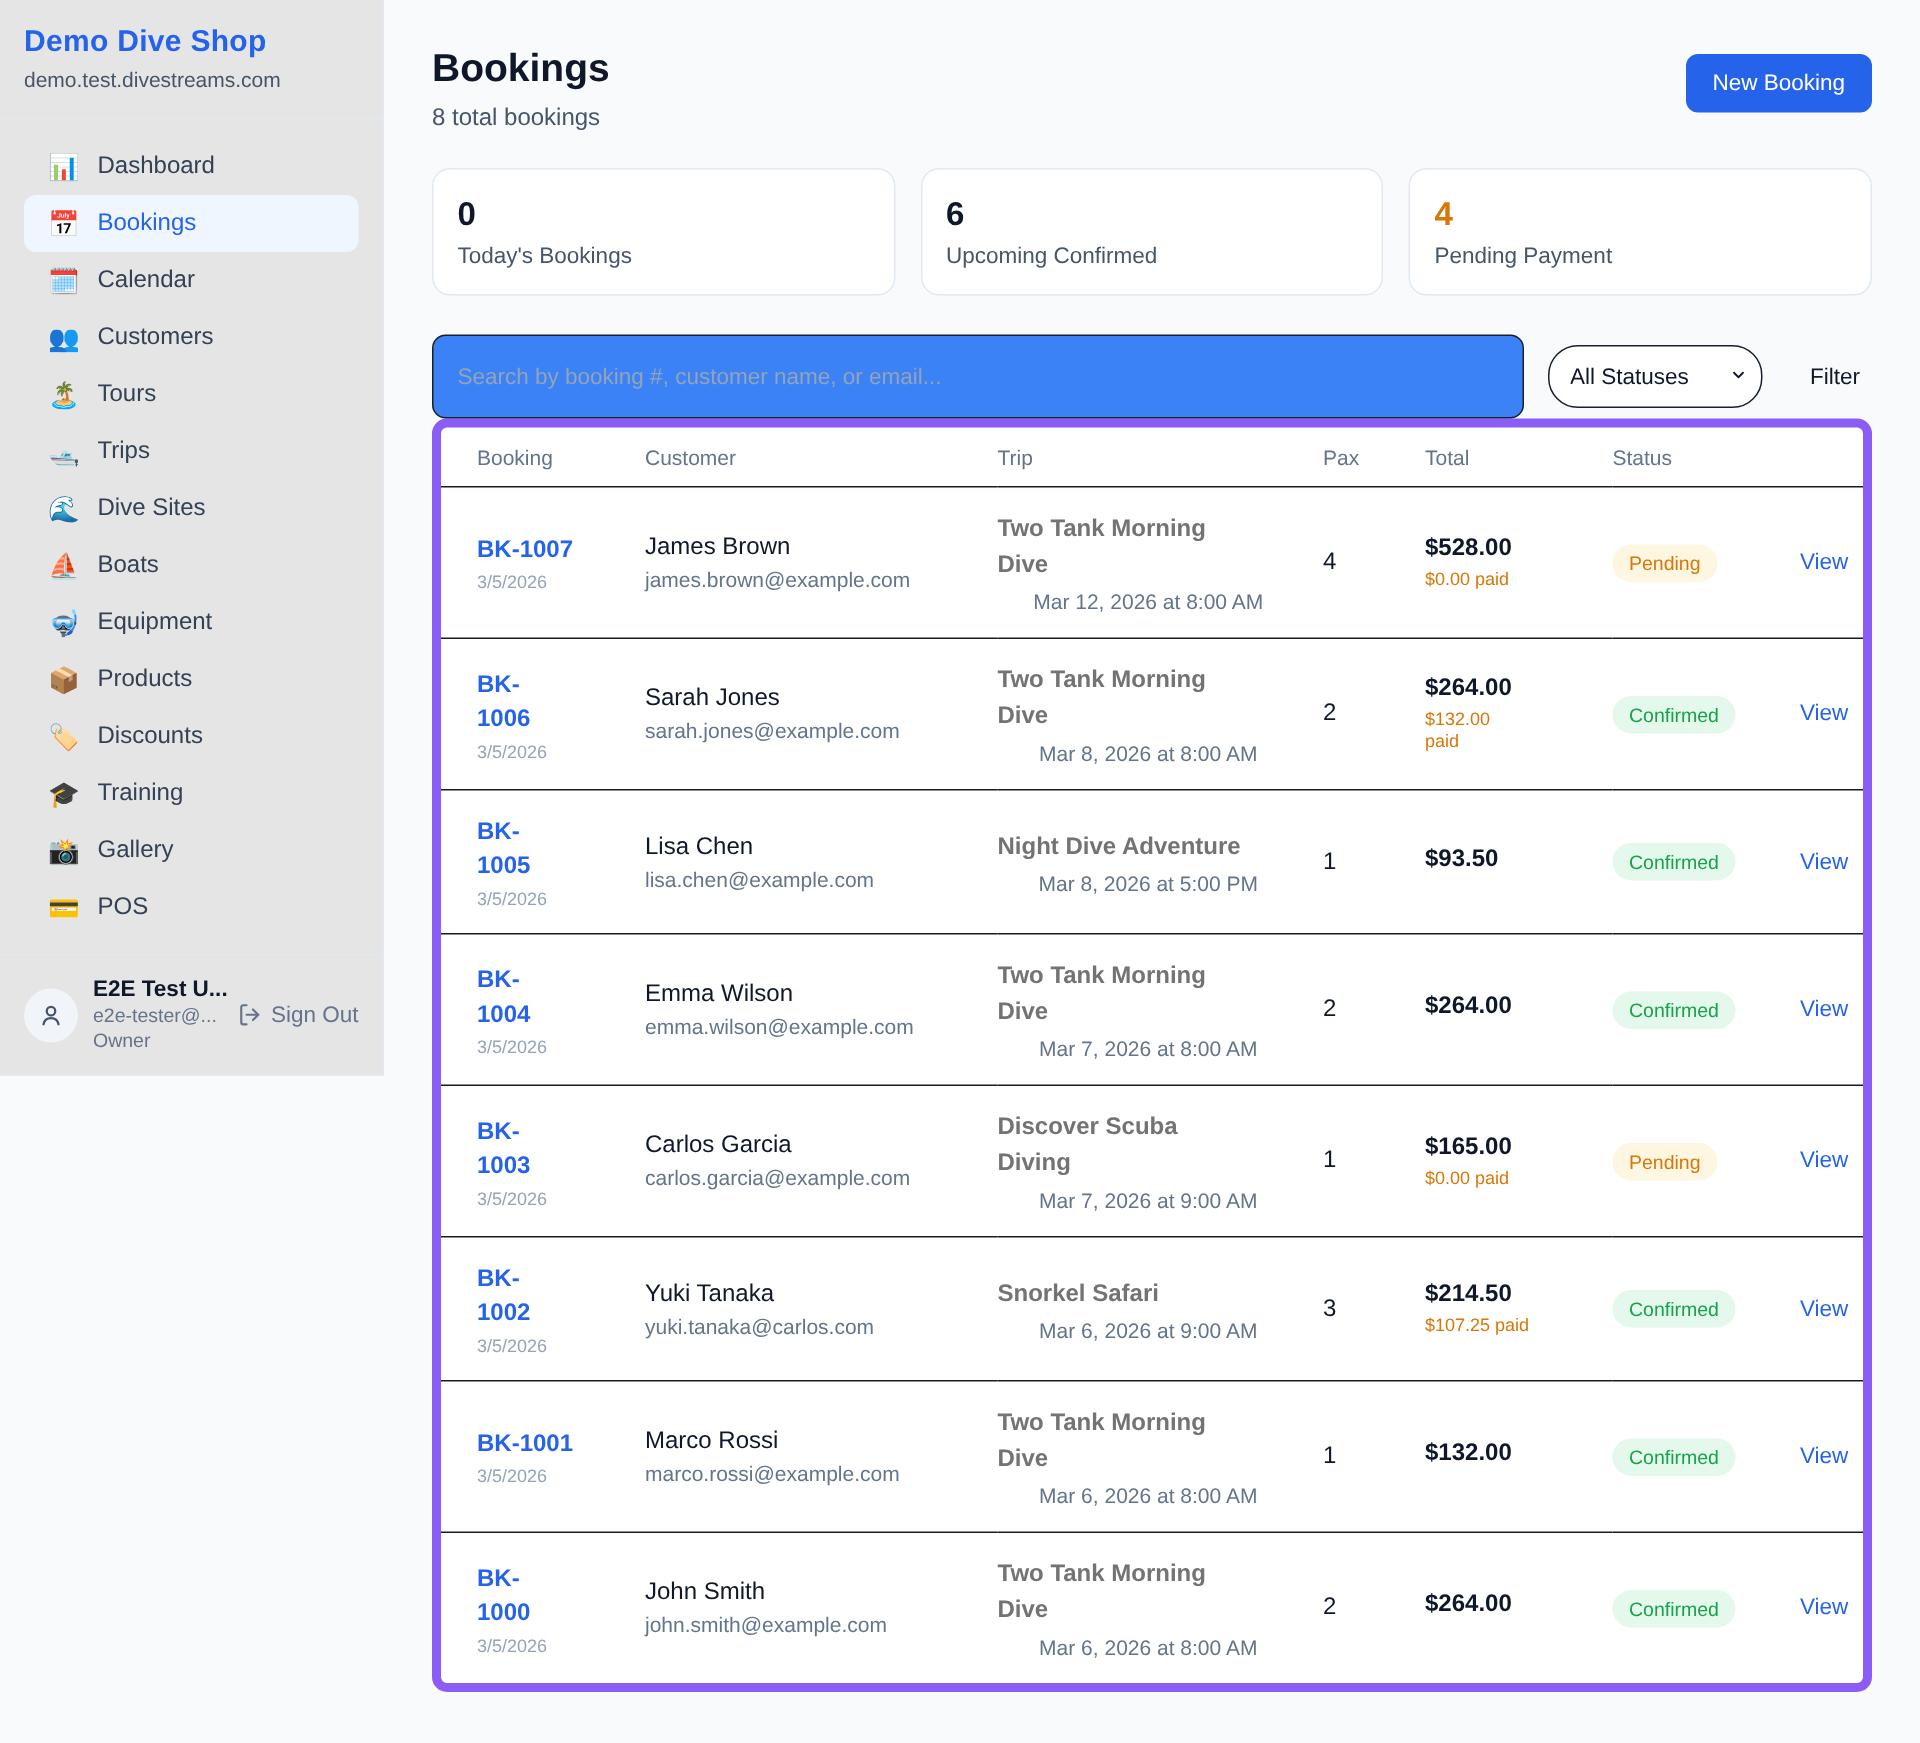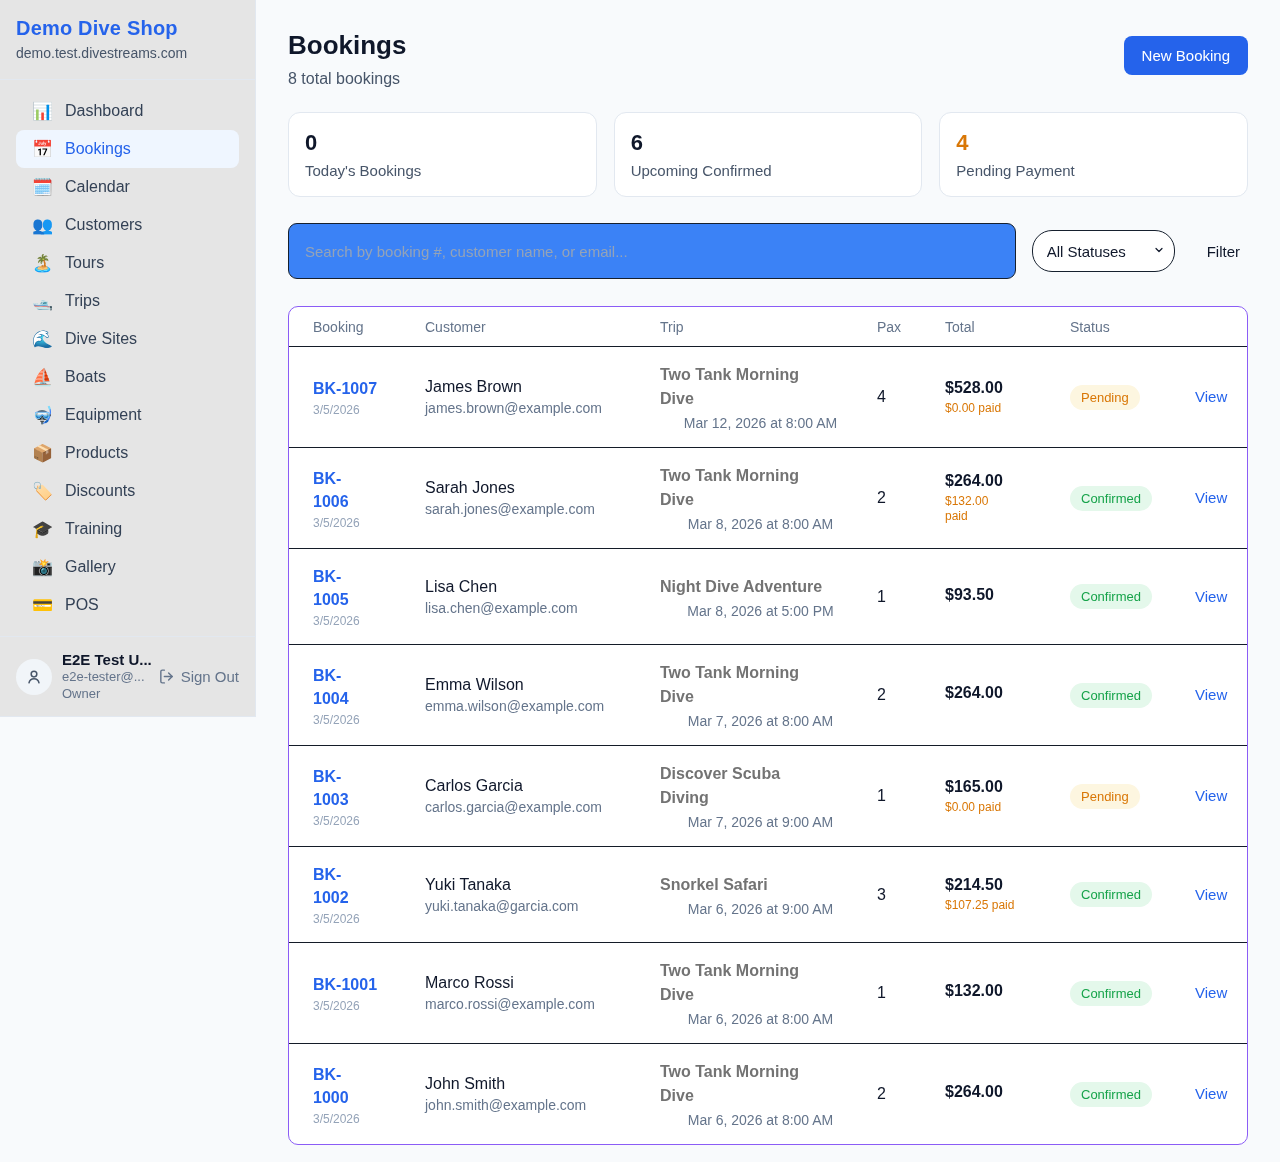--- a/index.html
+++ b/index.html
@@ -52,22 +52,22 @@
   .search-input::placeholder { color:#94a3b8; }
   .select-wrap { position:relative; margin-left:16px; }
   .status-select { appearance:none; -webkit-appearance:none; height:42px; width:143px;
     border:1px solid #16202e; border-radius:20px; background:#ffffff; font-size:15px;
     color:#0f172a; padding:0 30px 0 14px; cursor:pointer;
     font-family:"Liberation Sans", sans-serif; }
   .select-chevron { position:absolute; right:10px; top:14px; pointer-events:none; }
   .filter-label { font-size:15px; color:#0f172a; margin:0 8px 0 32px; cursor:pointer; }
 
   
-  .table-card { background:#ffffff; border:1px solid #8b5cf6; border-radius:10px;
-    margin-top:27px; overflow:hidden; }
+  .table-card { background:#ffffff; border:6px solid #8b5cf6; border-radius:10px;
+    overflow:hidden; }
   table { width:100%; border-collapse:collapse; table-layout:fixed; }
   col.c-booking{width:136px} col.c-customer{width:235px} col.c-trip{width:217px}
   col.c-pax{width:68px} col.c-total{width:125px} col.c-status{width:125px} col.c-view{width:54px}
   th { text-align:left; font-size:14px; font-weight:400; color:#64748b;
     padding:12px 16px 11px 0; }
   th:first-child, td:first-child { padding-left:24px; }
   thead tr { border-bottom:1px solid #141c28; }
   tbody tr { border-bottom:1px solid #141c28; }
   tbody tr:last-child { border-bottom:none; }
   td { padding:16px 16px 16px 0; vertical-align:middle; font-size:16px; color:#0f172a; }
@@ -339,21 +339,21 @@
             </td>
           <td><span class="badge badge-pending">Pending</span></td>
           <td><a class="view-link">View</a></td>
         </tr>
         <tr>
           <td><a class="bk-link">BK-
 1002</a>
               <div class="bk-date">3/5/2026</div></td>
           <td>
               <div class="cust-name">Yuki Tanaka</div>
-              <div class="cust-email">yuki.tanaka@garcia.com</div>
+              <div class="cust-email">yuki.tanaka@carlos.com</div>
             </td>
           <td>
               <div class="trip-name">Snorkel Safari</div>
               <div class="trip-date">Mar 6, 2026 at 9:00 AM</div>
             </td>
           <td><span>3</span></td>
           <td>
               <div class="total-amt">$214.50</div>
               <div class="total-paid">$107.25 paid</div>
             </td>

